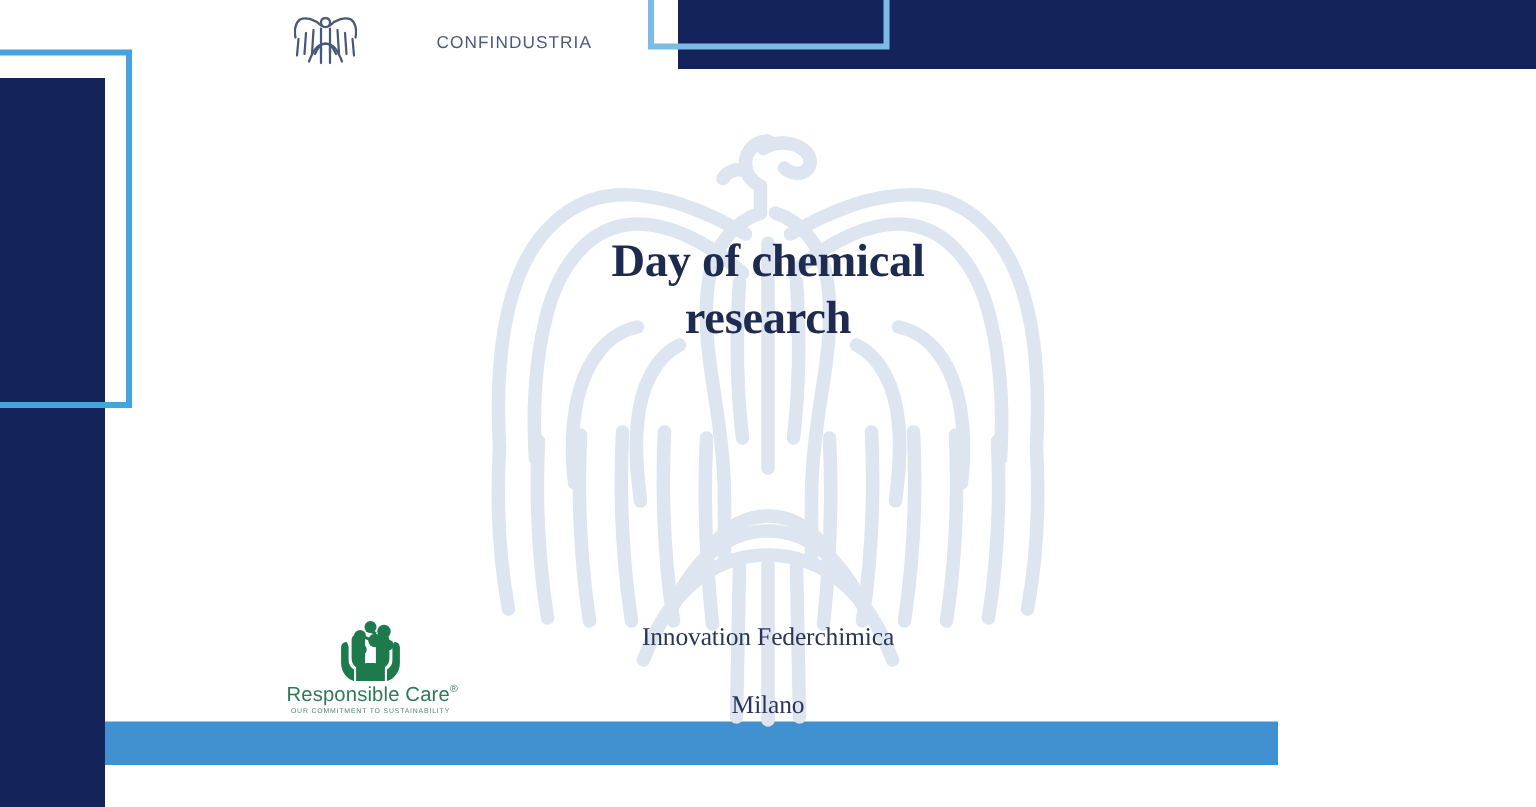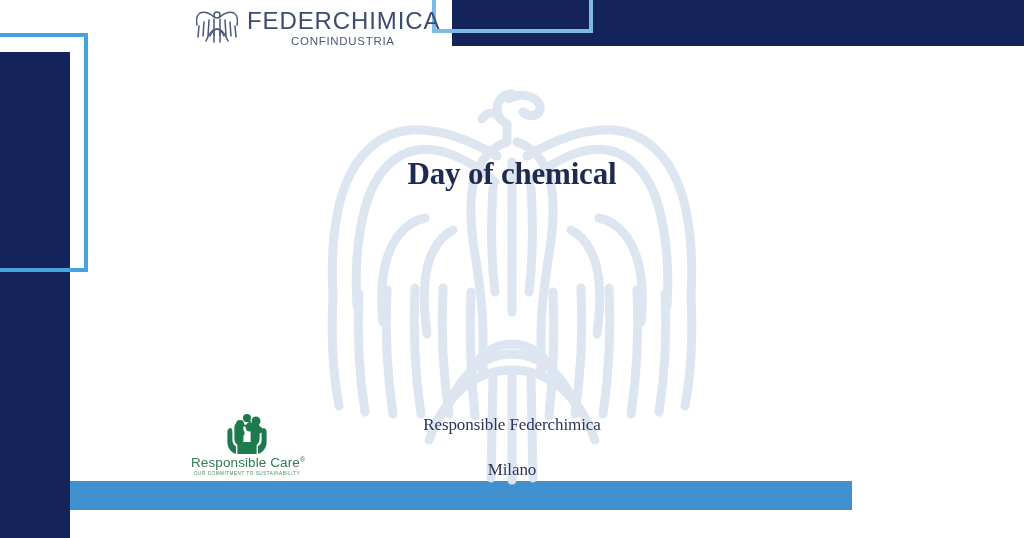--- a/index.html
+++ b/index.html
@@ -268,31 +268,31 @@
           <path d="M3 18 l-1 11"></path>
             <path d="M39 18 l1 11"></path>
           <path d="M14 28 c2 -5 4 -7 7 -7 c3 0 5 2 7 7"></path>
           <path d="M10 33 c3 -8 6 -12 11 -12 c5 0 8 4 11 12"></path>
           <path d="M18 24 l0 10"></path>
             <path d="M24 24 l0 10"></path>
         </g>
       </svg>
     </span>
     <span class="fc-words">
-      <span class="fc-name">FEDERCHIMICA</span>
       <span class="fc-sub">CONFINDUSTRIA</span>
     </span>
   </div>
 
   <div class="content">
     <div class="title">
       <span>Day of chemical</span><br>
+      <span>research</span>
     </div>
     <div class="venue">
-      <span>Responsible Federchimica</span><br>
+      <span>Innovation Federchimica</span><br>
       <br>
       <span>Milano</span>
     </div>
   </div>
 
   <div class="rc-logo">
     <span>
       <svg class="rc-mark" viewBox="0 0 60 40" xmlns="http://www.w3.org/2000/svg">
         <g fill="#1d7a4c">
           <circle cx="30" cy="4" r="4"></circle>

